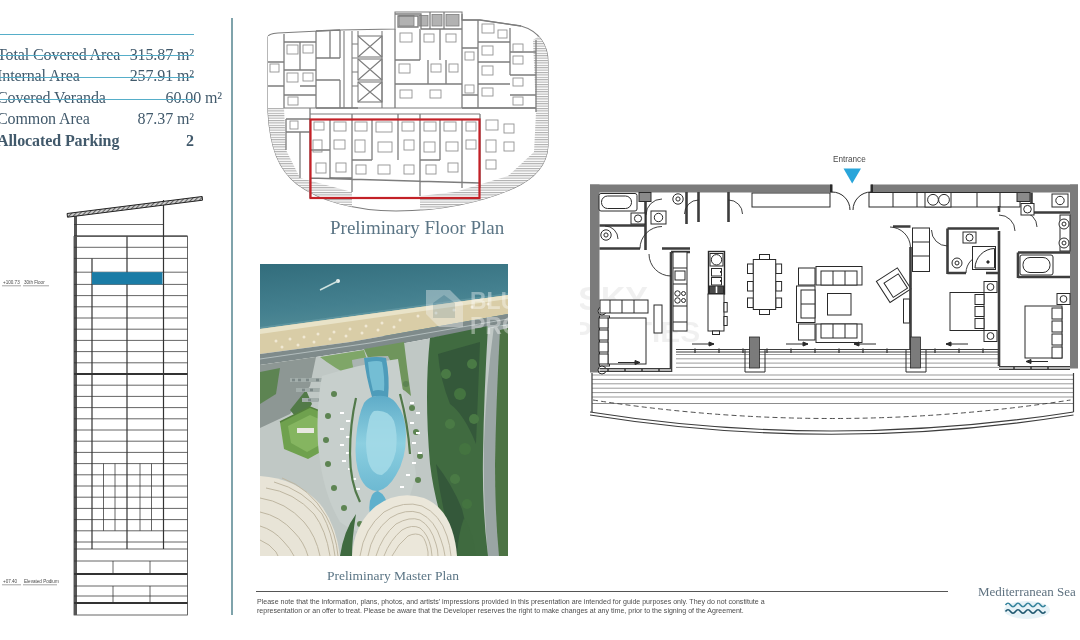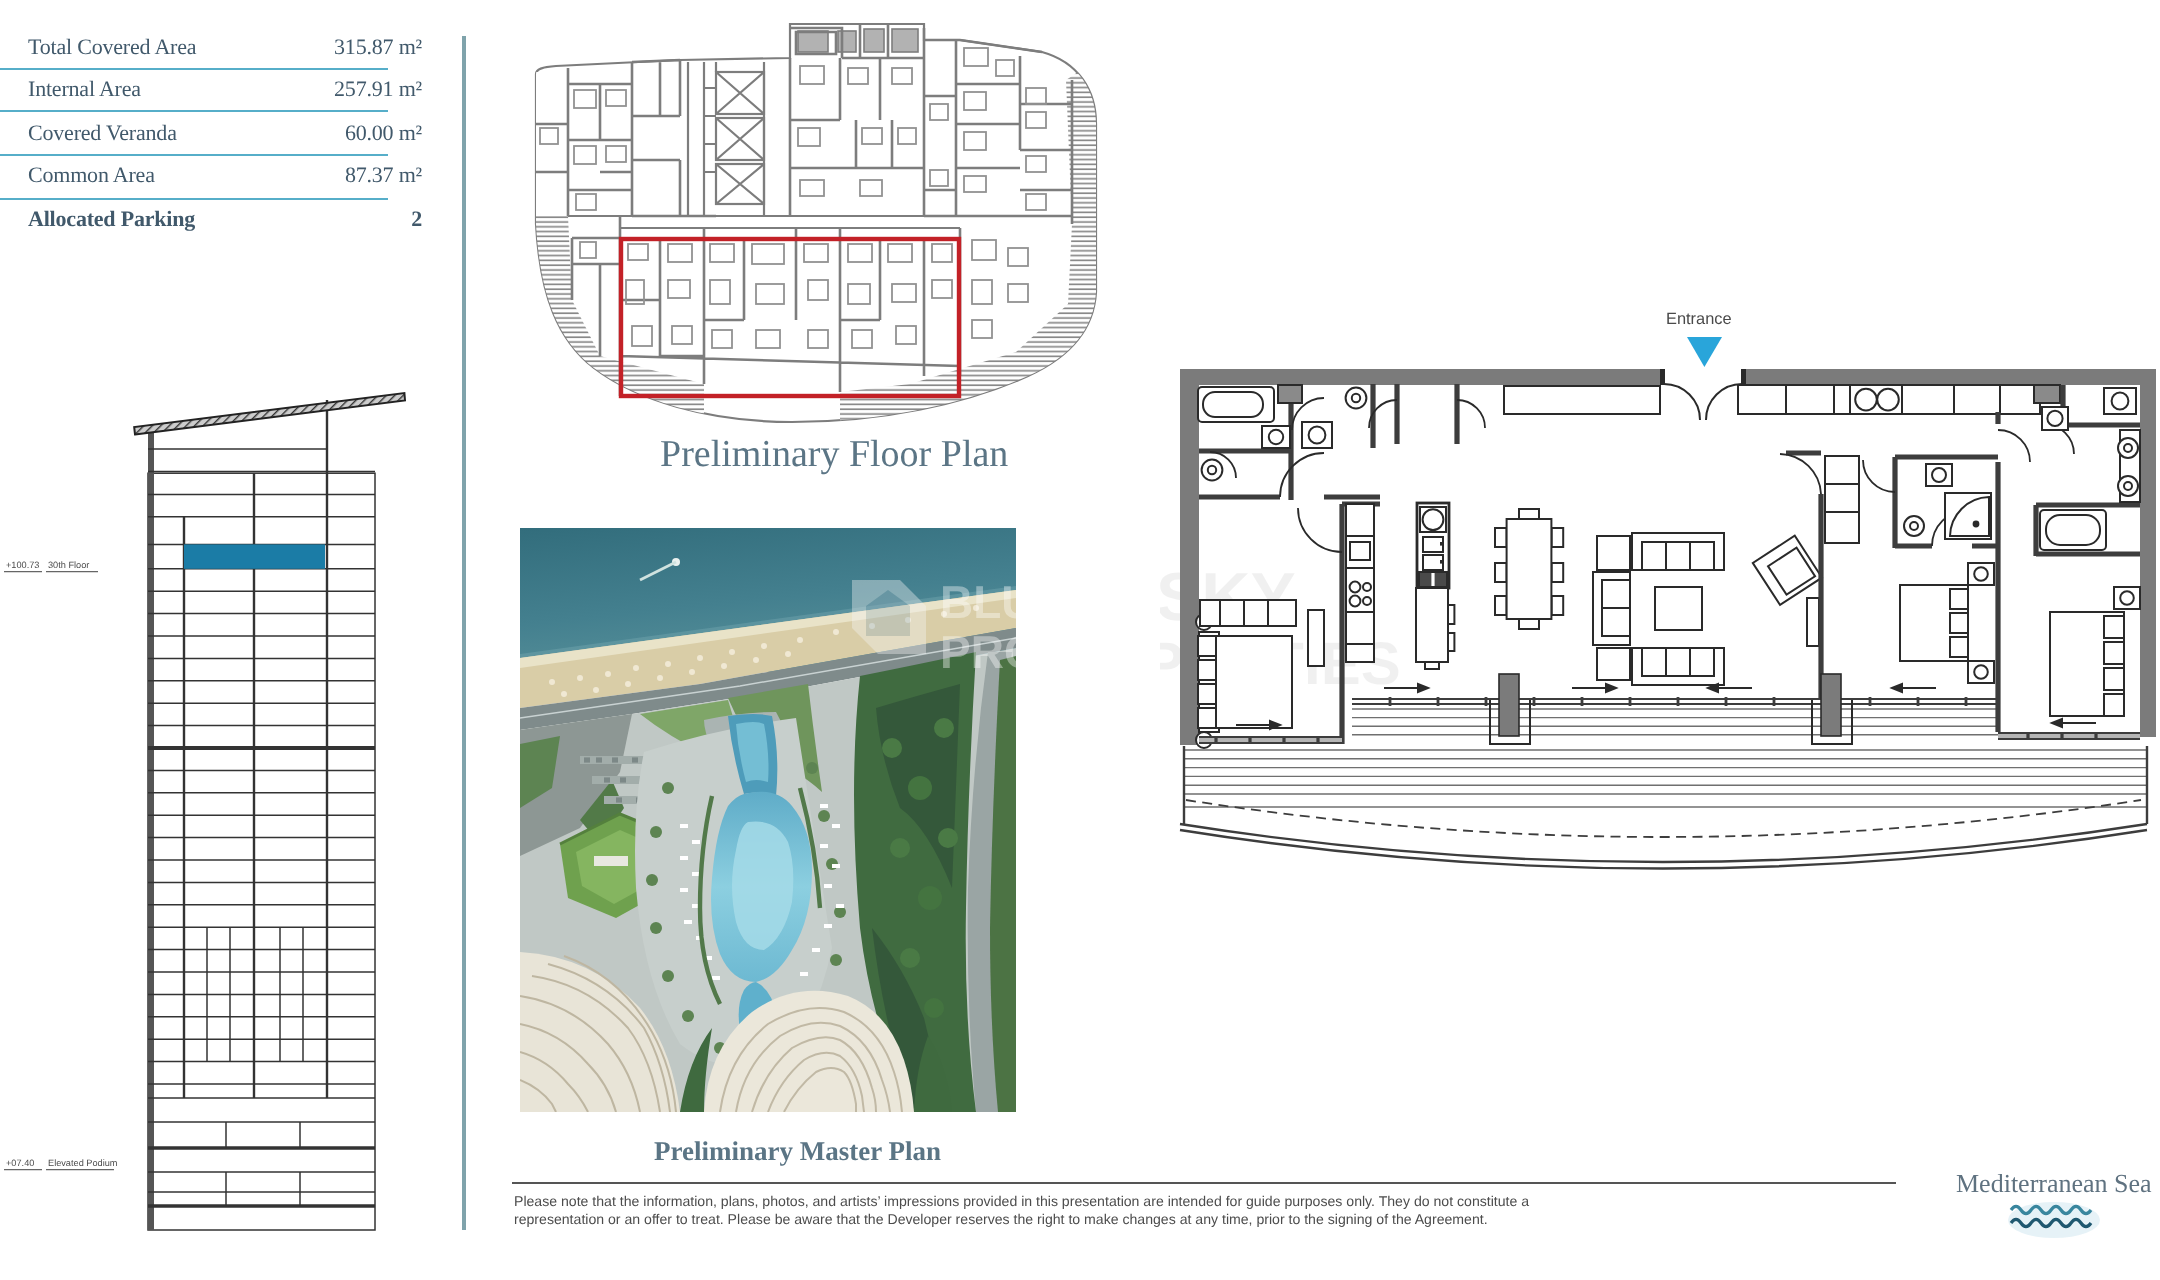--- a/index.html
+++ b/index.html
@@ -1,19 +1,19 @@
 <!DOCTYPE html>
 <html><head>
 <meta charset="utf-8">
 <style>
 html,body{margin:0;padding:0;background:#ffffff;}
 .page{position:absolute;top:0;left:0;width:1080px;height:640px;overflow:hidden;
   font-family:"Liberation Serif",serif;background:#ffffff;}
 .abs{position:absolute;}
-.statrow{position:absolute;left:17px;width:194px;height:22px;color:#41596b;font-size:11px;letter-spacing:-0.1px;}
+.statrow{position:absolute;left:0;width:194px;height:22px;color:#41596b;font-size:16px;letter-spacing:-0.1px;margin-top:28px;}
 .statrow .lbl{position:absolute;left:-3px;top:0;}
 .statrow .val{position:absolute;right:0;top:0;}
 .statline{position:absolute;left:-3px;width:197px;height:0;border-top:1.6px solid #56aec9;}
 .cap{position:absolute;color:#5b7585;font-size:19px;white-space:nowrap;}
 .disc{position:absolute;left:257px;top:597px;width:700px;color:#4c4c4c;
   font-family:"Liberation Sans",sans-serif;font-size:7.05px;line-height:9.2px;}
 </style>
 </head>
 <body>
 <div class="page">
@@ -25,21 +25,21 @@
         <span class="val">315.87 m²</span>
       </div>
   <div class="statline" style="top:19.5px;"></div>
 
   <div class="statrow" style="top:25px;">
         <span class="lbl">Internal Area</span>
         <span class="val">257.91 m²</span>
       </div>
   <div class="statline" style="top:41px;"></div>
 
-  <div class="statrow" style="top:46.5px;">
+  <div class="statrow" style="top:46.5px;padding-left:28px;">
         <span class="lbl">Covered Veranda</span>
         <span class="val">60.00 m²</span>
       </div>
   <div class="statline" style="top:63px;"></div>
 
   <div class="statrow" style="top:68px;">
         <span class="lbl">Common Area</span>
         <span class="val">87.37 m²</span>
       </div>
   <div class="statline" style="top:84.5px;"></div>
@@ -507,21 +507,21 @@
       </g>
 
   <g opacity="0.38">
     <path d="M166,26 L190,26 L203,39 L203,63 L179,63 L166,50 Z" fill="#f5f5f5"></path>
     <path d="M173,39 L184,31 L195,39 L195,54 L173,54 Z" fill="#9fb8c4"></path>
     <text x="210" y="45" font-family="Liberation Sans,sans-serif" font-weight="bold" font-size="23" fill="#ffffff">BLU</text>
     <text x="210" y="70" font-family="Liberation Sans,sans-serif" font-weight="bold" font-size="23" fill="#ffffff">PRO</text>
   </g>
 </svg>
 
-<div class="cap" style="left:327px;top:568px;font-size:13.5px;font-weight:bold;">Preliminary Master Plan</div>
+<div class="cap" style="left:327px;top:568px;font-size:13.5px;">Preliminary Master Plan</div>
 
 <svg class="abs" style="left:580px;top:140px;" width="500" height="310" viewBox="580 140 500 310">
 
   <g font-family="Liberation Sans,sans-serif" font-weight="bold" fill="#000" opacity="0.055">
     <text x="578" y="310" font-size="34">SKY</text>
     <text x="572" y="342" font-size="30">PERTIES</text>
   </g>
 
   <g font-family="Liberation Sans,sans-serif" font-size="8.2" fill="#4a4a4a">
     <text x="833" y="162">Entrance</text>

